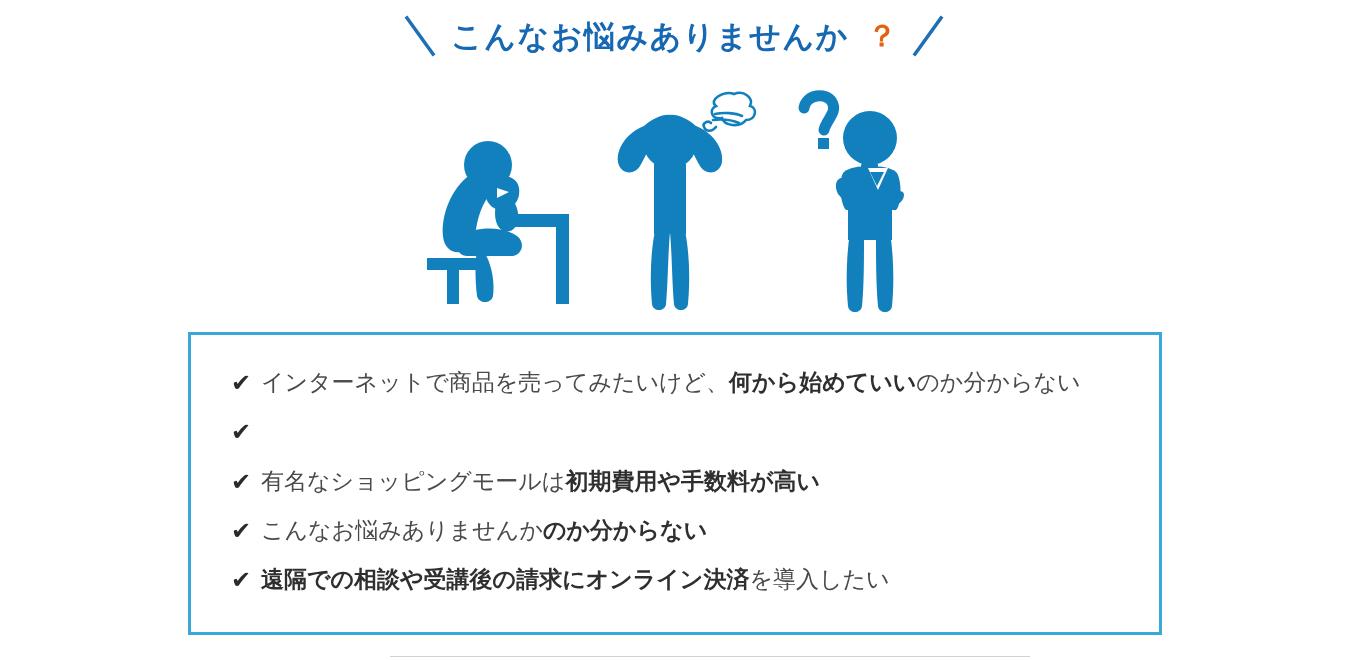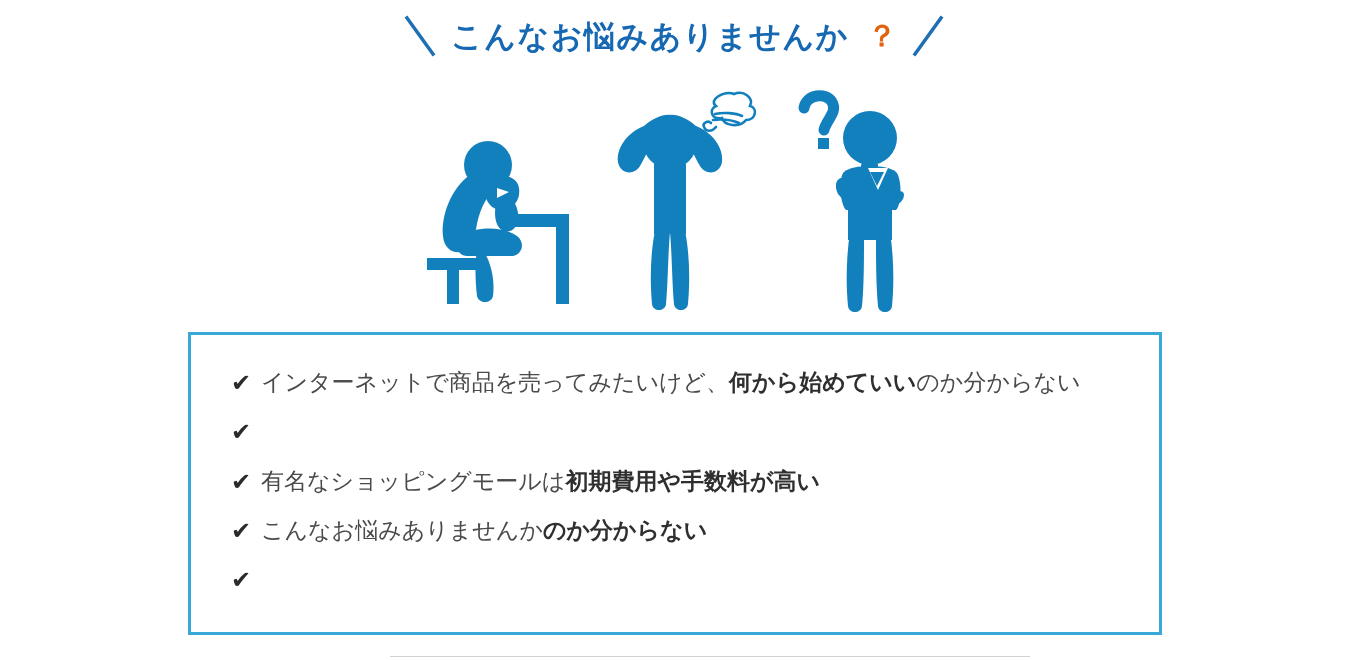--- a/index.html
+++ b/index.html
@@ -248,18 +248,21 @@
 
     <li class="bullet-item">
       <span class="check">✔</span>
       <span class="bullet-text">
         <span class="seg-normal">こんなお悩みありませんか</span><span class="seg-bold">のか分からない</span>
       </span>
     </li>
 
     <li class="bullet-item">
       <span class="check">✔</span>
+      <span class="bullet-text">
+        <span class="seg-bold">遠隔での相談や受講後の請求にオンライン決済</span><span class="seg-normal">を導入したい</span>
+      </span>
     </li>
 
   </ul>
 </div>
 
 <div class="bottom-divider"></div>
 
 </body></html>

